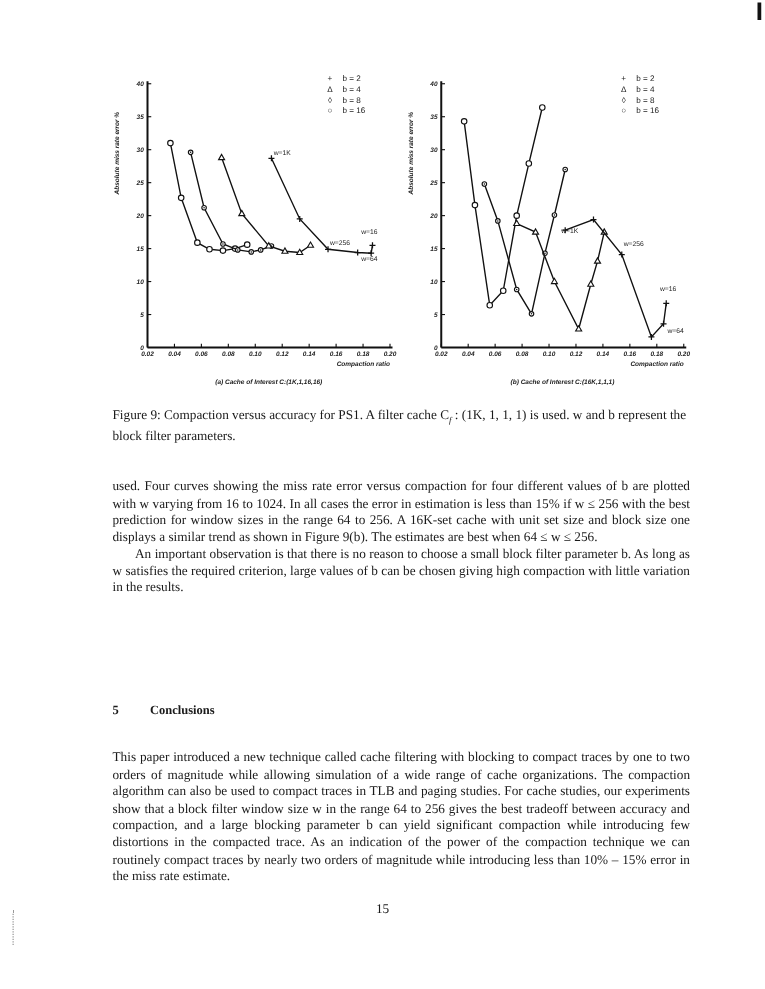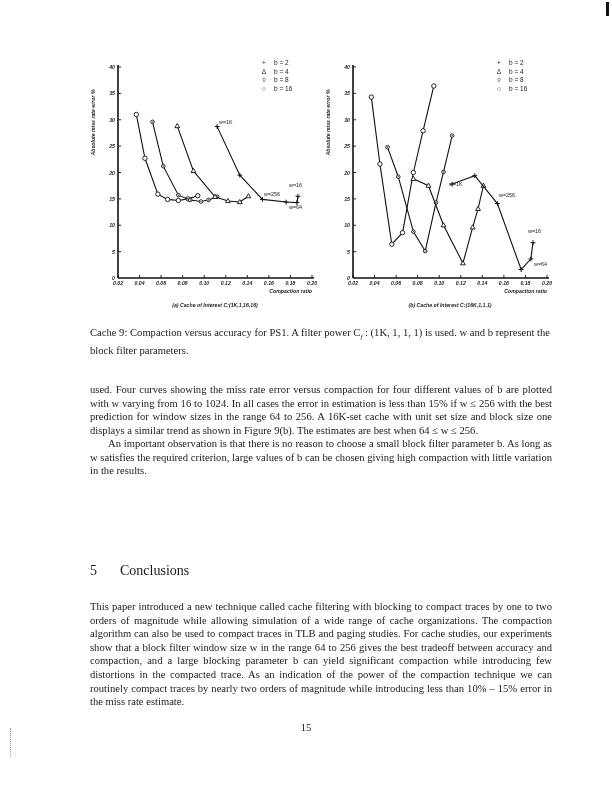--- a/index.html
+++ b/index.html
@@ -5,21 +5,21 @@
   html, body { margin:0; padding:0; background:#ffffff; }
   body { width:612px; height:791px; position:relative; overflow:hidden; font-family:"DejaVu Serif", serif; color:#1a1a1a; }
   .abs { position:absolute; }
   .chart svg { overflow:visible; }
   .ax-text { font-family:"Liberation Sans", sans-serif; font-style:italic; font-weight:bold; font-size:5.2px; fill:#222; }
   .leg-text { font-family:"Liberation Sans", sans-serif; font-size:6.5px; fill:#222; }
   .ann { font-family:"Liberation Sans", sans-serif; font-size:5.4px; fill:#222; }
   .caption { font-family:"Liberation Serif", serif; font-size:10.6px; line-height:14px; }
   .para { font-family:Liberation Serif, serif; font-size:10.6px; line-height:13.6px; text-align:justify; }
   .para .ind { display:inline-block; width:18px; }
-  .heading { font-family:"Liberation Serif", serif; font-weight:normal; font-size:14px; }
+  .heading { font-family:"Liberation Serif", serif; font-weight:bold; font-size:10px; }
   .heading .num { display:inline-block; width:30px; }
   .pagenum { font-family:"Liberation Serif", serif; font-size:10.6px; text-align:center; }
   .margin-mark { width:3px; background:#111; }
   .dotted { border-left:1px dotted #999; }
 </style>
 </head>
 <body>
 
 <div class="abs margin-mark" style="left:606px; top:2px; height:14px;"></div>
 
@@ -232,22 +232,22 @@
         <text x="509" y="90.5" class="leg-text">b = 16</text>
       </g>
       <text x="449" y="186" class="ann">w=1K</text>
       <text x="499" y="197" class="ann">w=256</text>
       <text x="528" y="233" class="ann">w=16</text>
       <text x="534" y="266" class="ann">w=64</text>
     </svg>
 </div>
 
 <div class="abs caption" style="left:90px; top:326px; width:462px;">
-  <span>Cache 9:</span>
-  <span>Compaction versus accuracy for PS1. A filter power C</span><sub style="font-size:7px;font-style:italic">f</sub><span> : (1K, 1, 1, 1) is used. w and b represent the block filter parameters.</span>
+  <span>Figure 9:</span>
+  <span>Compaction versus accuracy for PS1. A filter cache C</span><sub style="font-size:7px;font-style:italic">f</sub><span> : (1K, 1, 1, 1) is used. w and b represent the block filter parameters.</span>
 </div>
 
 <div class="abs para" style="left:90px; top:383px; width:462px;">used. Four curves showing the miss rate error versus compaction for four different values of b are plotted with w varying from 16 to 1024. In all cases the error in estimation is less than 15% if w ≤ 256 with the best prediction for window sizes in the range 64 to 256. A 16K-set cache with unit set size and block size one displays a similar trend as shown in Figure 9(b). The estimates are best when 64 ≤ w ≤ 256.</div>
 <div class="abs para" style="left:90px; top:437px; width:462px;">
   <span class="ind"></span><span>An important observation is that there is no reason to choose a small block filter parameter b. As long as w satisfies the required criterion, large values of b can be chosen giving high compaction with little variation in the results.</span>
 </div>
 
 <div class="abs heading" style="left:90px; top:563px;">
   <span class="num">5</span><span>Conclusions</span>
 </div>

